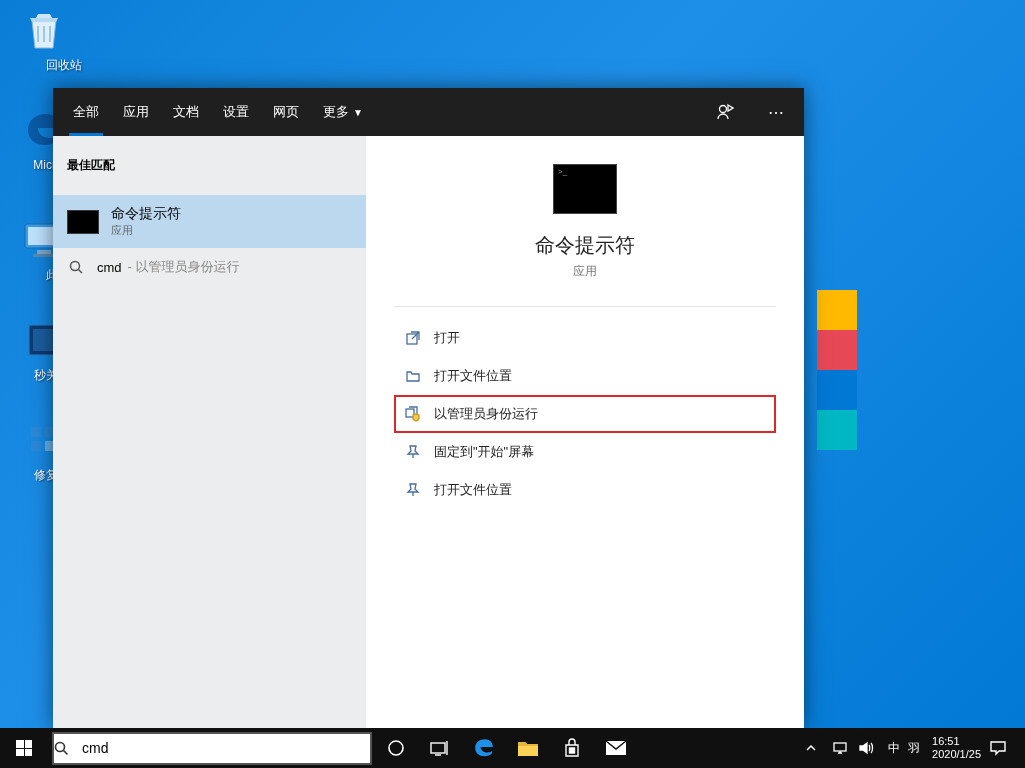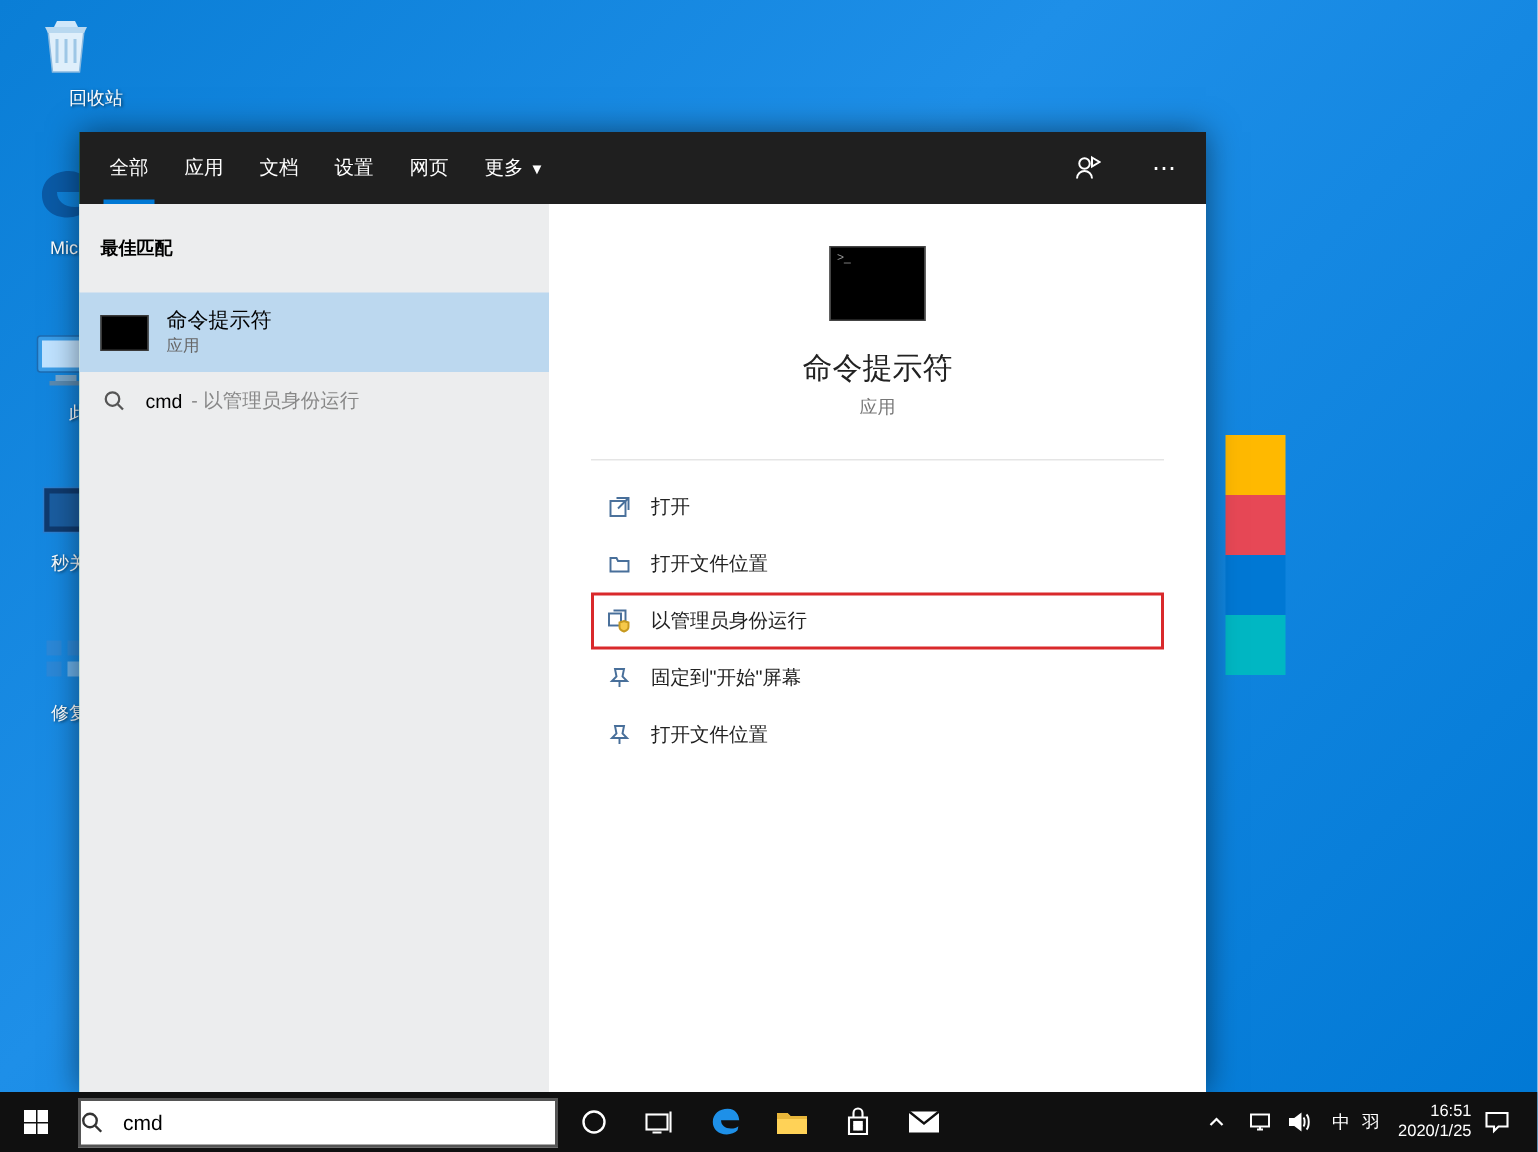--- a/index.html
+++ b/index.html
@@ -52,21 +52,21 @@
 .win-logo{width:16px;height:16px;display:grid;grid-template-columns:1fr 1fr;grid-template-rows:1fr 1fr;gap:1px}
 .win-logo span{background:#fff}
 .searchbox{height:33px;width:320px;background:#fff;display:flex;align-items:center;margin:0 2px 0 4px;border:2px solid #555}
 .searchbox .mag{width:28px;text-align:center;color:#333;font-size:14px}
 .searchbox input{flex:1;border:none;outline:none;font-size:14px;color:#000;background:transparent}
 .tb-icon{width:44px;height:40px;display:flex;align-items:center;justify-content:center;cursor:pointer;color:#fff;font-size:16px}
 .tb-spacer{flex:1}
 .systray{display:flex;align-items:center;height:40px}
 .systray .tray-icon{width:26px;text-align:center;font-size:13px;cursor:pointer}
 .systray .ime{font-size:12px;padding:0 4px;cursor:pointer}
-.systray .clock{font-size:11px;line-height:13px;text-align:right;padding:0 8px;cursor:pointer}
+.systray .clock{font-size:11px;line-height:13px;text-align:left;padding:0 8px;cursor:pointer}
 .systray .notif{width:36px;text-align:center;cursor:pointer}
 
 svg{display:block}
 </style>
 </head>
 <body>
 
 <div class="accent-right">
   <div class="a1"></div>
     <div class="a2"></div>

